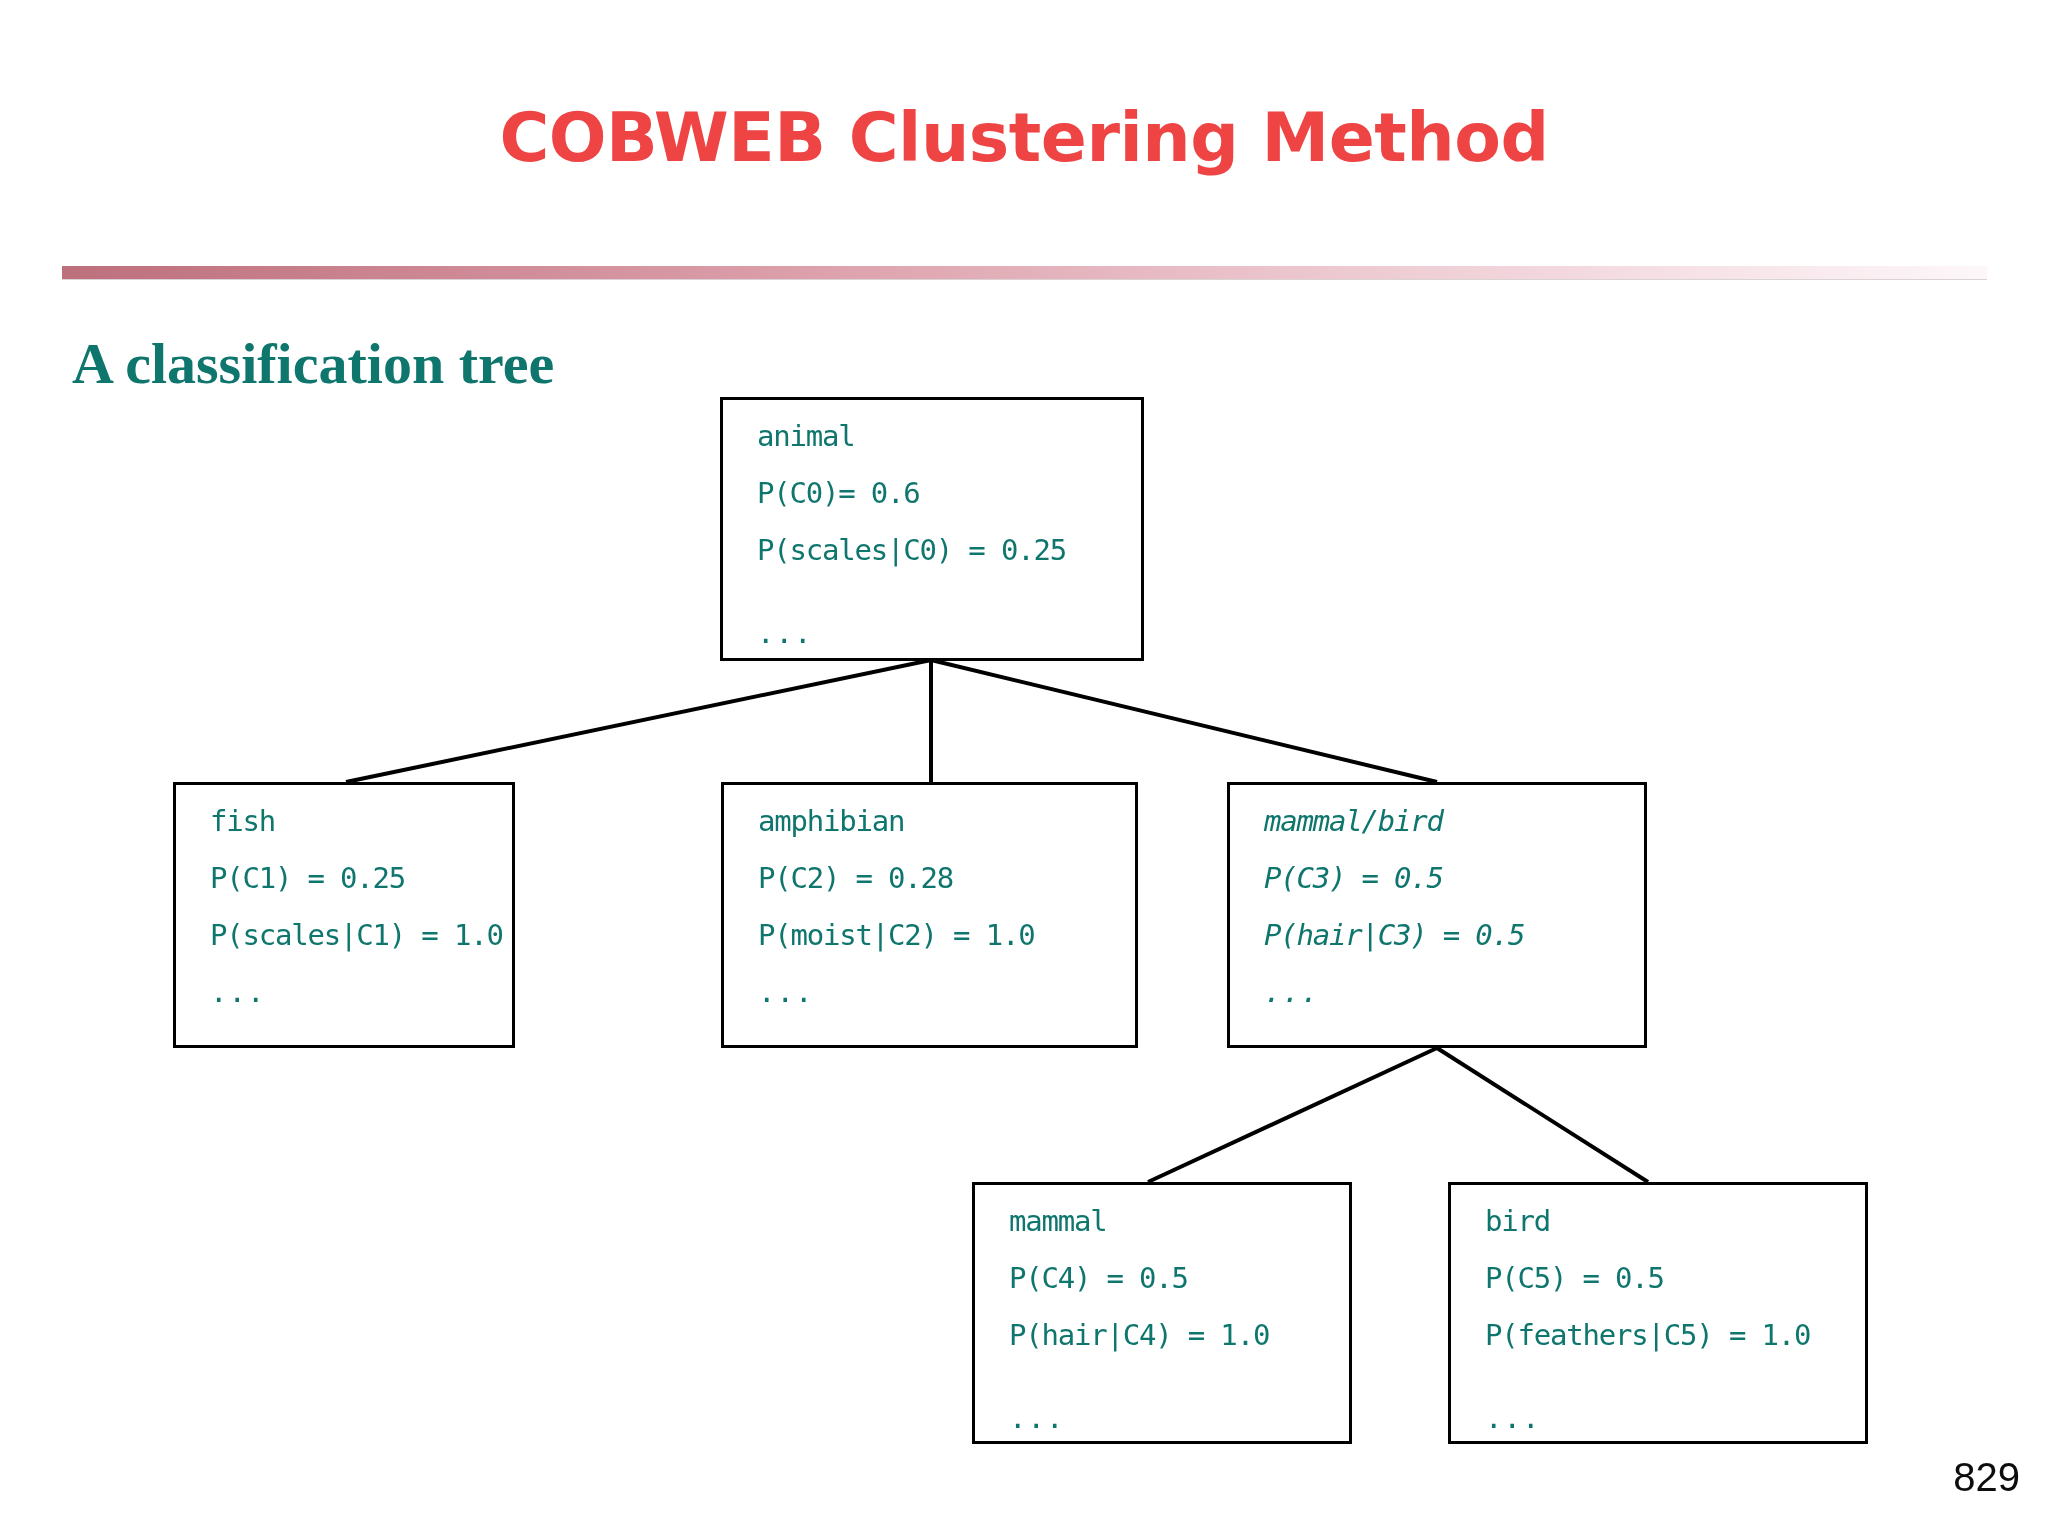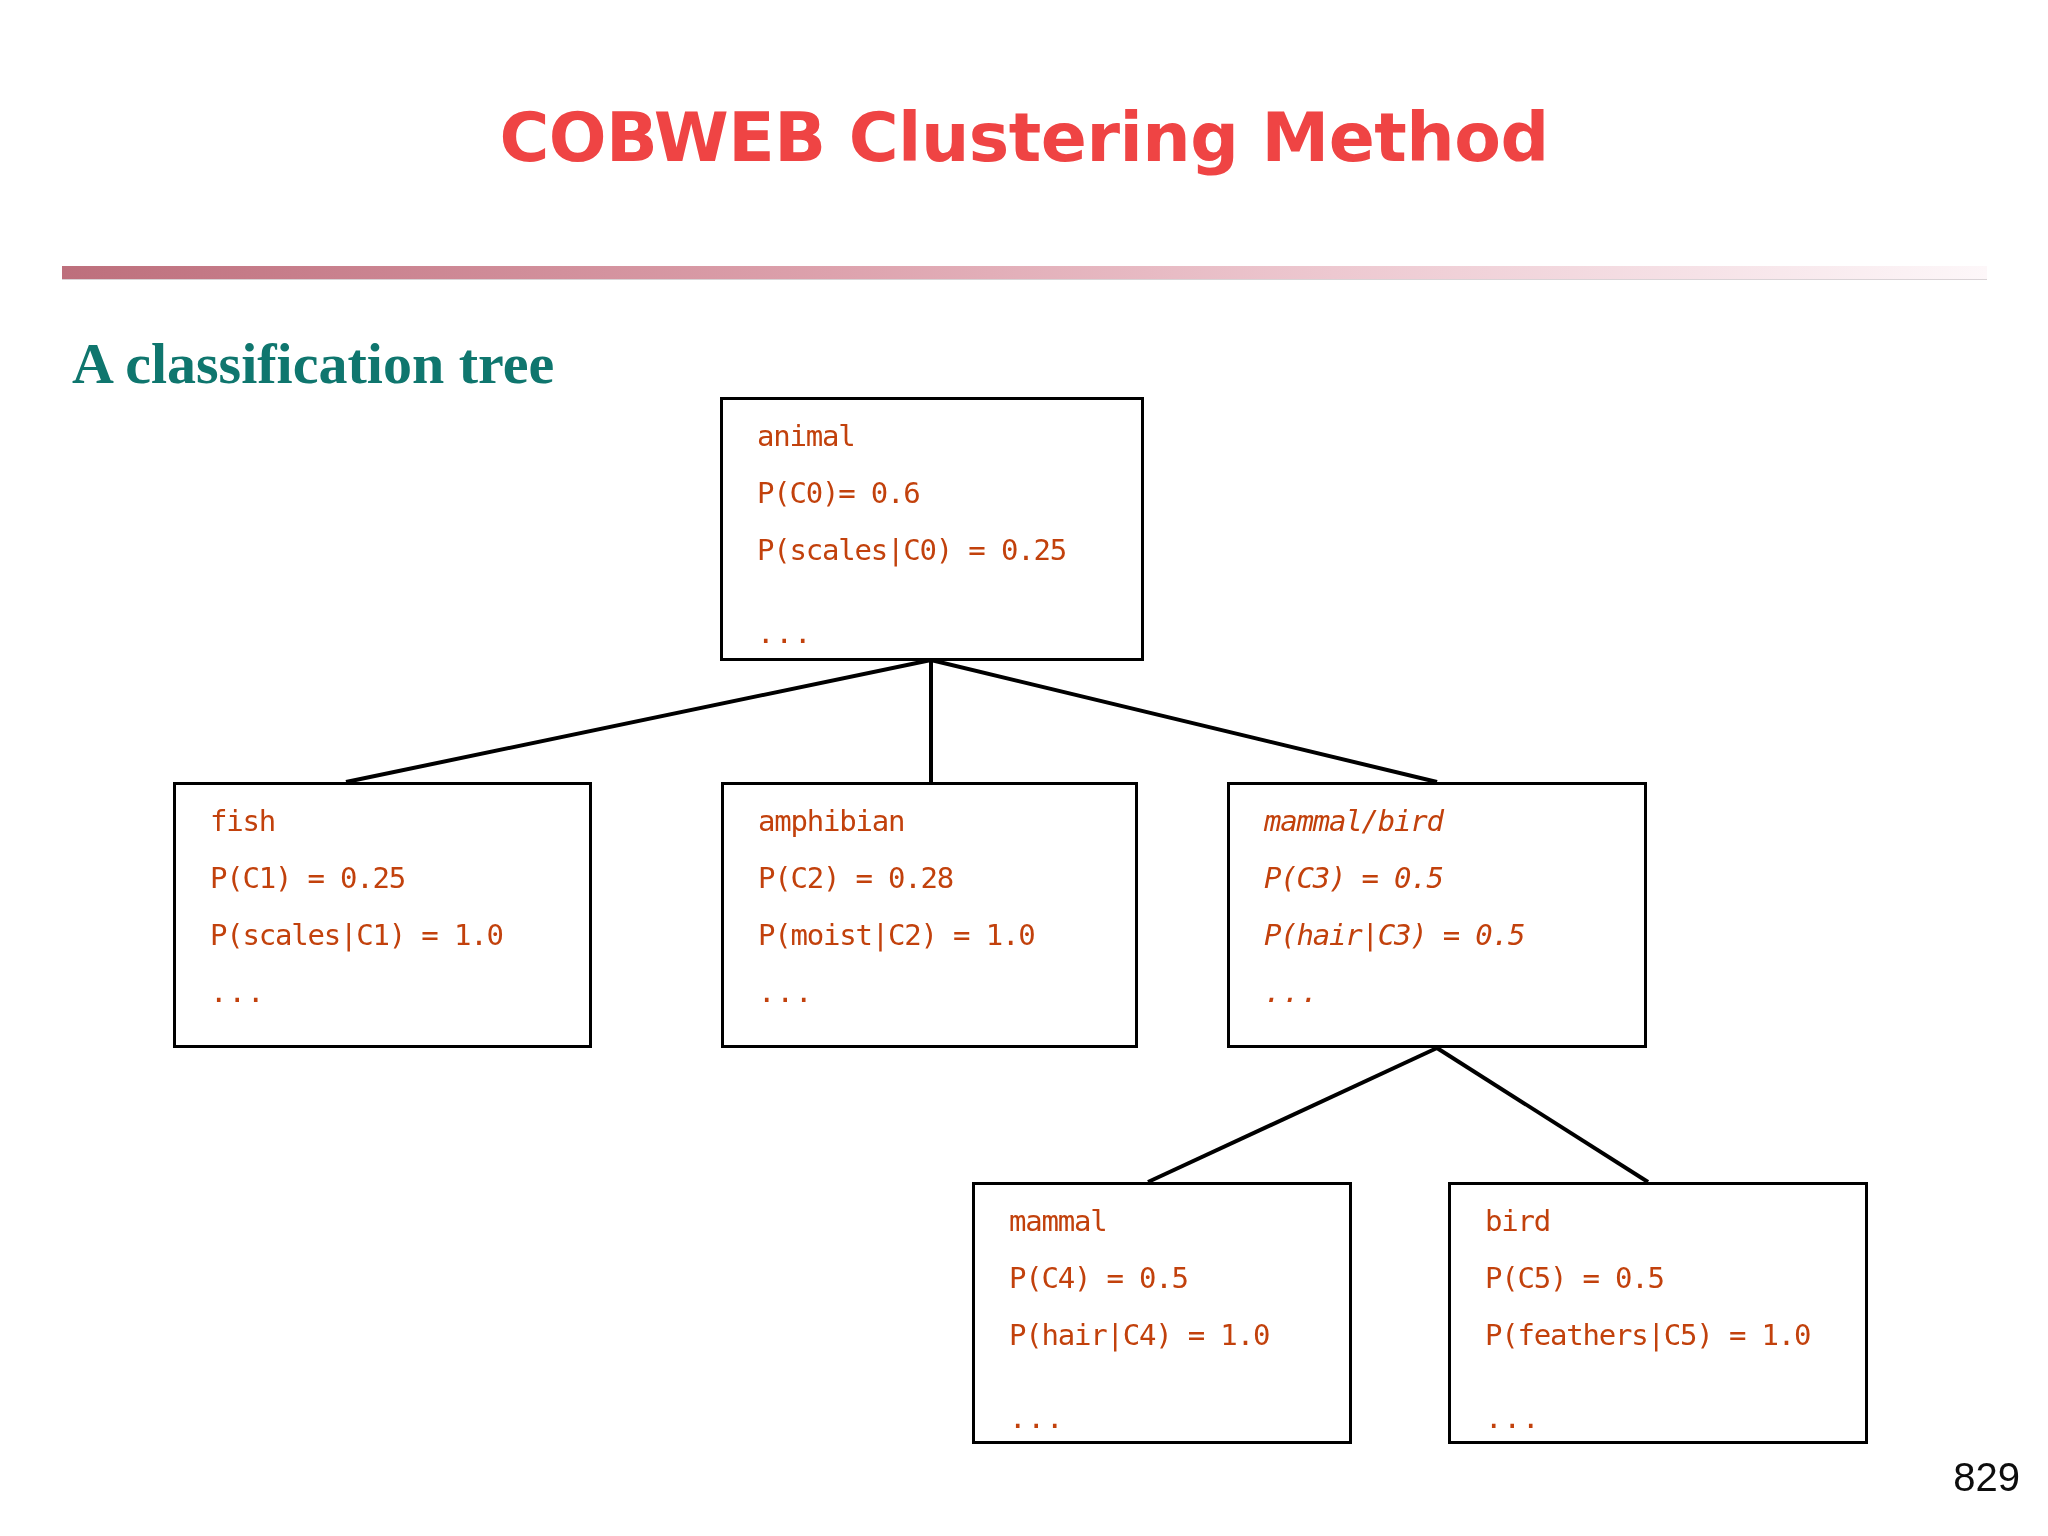--- a/index.html
+++ b/index.html
@@ -66,36 +66,36 @@
   
   .node {
     position: absolute;
     box-sizing: border-box;
     border: 3px solid #000000;
     background: #ffffff;
     padding: 22px 0 0 34px;
     font-family: "DejaVu Sans Mono", monospace;
     font-size: 29px;
     line-height: 1.0;
-    color: #c2410c;
+    color: #0f766e;
   }
   .node .line {
     display: block;
     white-space: nowrap;
     margin-bottom: 28px;
     letter-spacing: -1.2px;
   }
   .node .line.ellipsis {
     margin-bottom: 0;
     letter-spacing: 1px;
   }
   .node .spacer { display:block; height: 26px; }
 
   #node-animal      { left: 720px;  top: 397px;  width: 424px; height: 264px; }
-  #node-fish        { left: 173px;  top: 782px;  width: 419px; height: 266px; }
+  #node-fish        { left: 173px;  top: 782px;  width: 342px; height: 266px; }
   #node-amphibian   { left: 721px;  top: 782px;  width: 417px; height: 266px; }
   #node-mammalbird  { left: 1227px; top: 782px;  width: 420px; height: 266px; font-style: italic; }
   #node-mammal      { left: 972px;  top: 1182px; width: 380px; height: 262px; }
   #node-bird        { left: 1448px; top: 1182px; width: 420px; height: 262px; }
 
   
   #page-number {
     position: absolute;
     right: 28px;
     top: 1455px;

